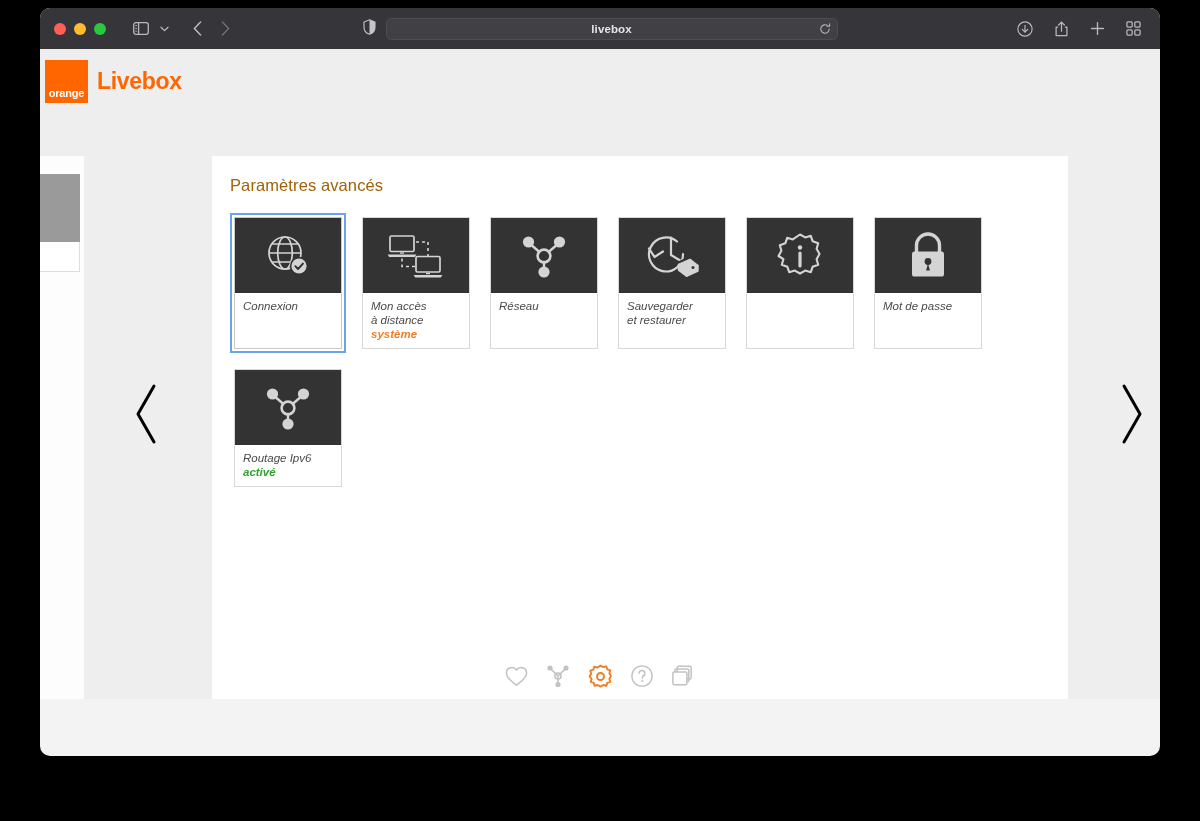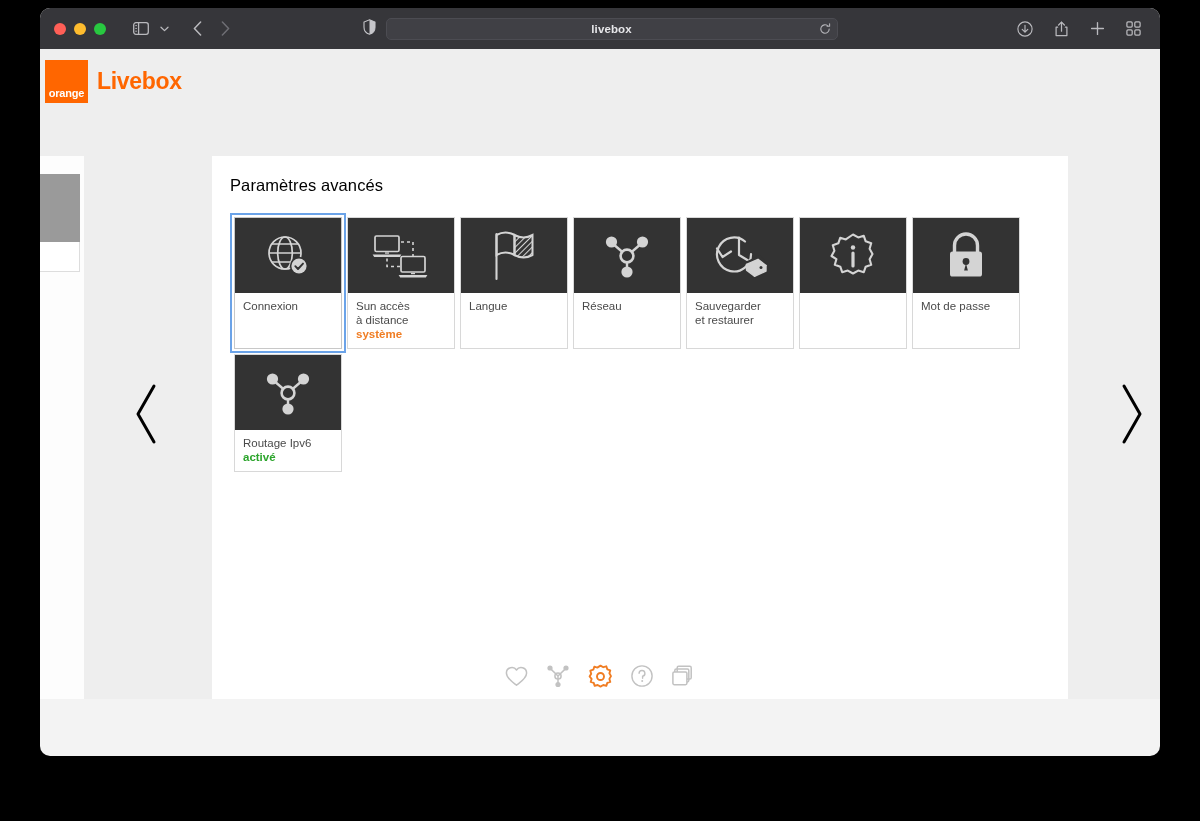--- a/index.html
+++ b/index.html
@@ -114,32 +114,33 @@
   
   #content-panel {
     position: absolute;
     left: 172px; top: 107px;
     width: 856px; height: 622px;
     background: #fff;
   }
   #page-title {
     margin: 20px 0 0 18px;
     font-size: 16.5px;
-    color: #000000;
+    color: #a16207;
     font-weight: normal;
     letter-spacing: .1px;
   }
 
   
   #tile-grid {
     margin: 22px 0 0 22px;
     display: flex;
     flex-wrap: wrap;
-    gap: 5px;
+    gap: 20px;
     width: 812px;
+    font-style: italic;
   }
   .tile {
     width: 108px;
     background: #fff;
     border: 1px solid #d8d8d8;
     display: flex;
     flex-direction: column;
   }
   .tile.selected {
     outline: 2px solid #6ba3e8;
@@ -334,36 +335,21 @@
       <rect x="3" y="3" width="24" height="15.5" rx="1.4" stroke="#d4d4d4" stroke-width="1.7"></rect>
       <path d="M0.6 21.5h28.8l-1.6 2.4H2.2z" fill="#d4d4d4"></path>
       <rect x="13" y="19.4" width="4" height="1.3" fill="#d4d4d4"></rect>
       <rect x="29" y="23.5" width="24" height="15.5" rx="1.4" stroke="#d4d4d4" stroke-width="1.7"></rect>
       <path d="M26.6 42h28.8l-1.6 2.4H28.2z" fill="#d4d4d4"></path>
       <rect x="39" y="39.9" width="4" height="1.3" fill="#d4d4d4"></rect>
       <path d="M29 9h12v16" stroke="#d4d4d4" stroke-width="1.6" stroke-dasharray="3 3" fill="none"></path>
       <path d="M15 25.5v8h14" stroke="#d4d4d4" stroke-width="1.6" stroke-dasharray="3 3" fill="none"></path>
     </svg>
             </div>
-            <div class="tile-label"><span>Sun accès</span><br><span>à distance</span><span class="tile-status status-off"> système</span></div>
-          </div>
-          <div class="tile">
-            <div class="tile-icon">
-              <svg width="46" height="50" viewBox="0 0 46 50" fill="none">
-      <defs>
-        <pattern id="hatch" width="4" height="4" patternUnits="userSpaceOnUse" patternTransform="rotate(45)">
-          <line x1="0" y1="0" x2="0" y2="4" stroke="#d4d4d4" stroke-width="2.1"></line>
-        </pattern>
-      </defs>
-      <line x1="5.5" y1="3" x2="5.5" y2="48" stroke="#d4d4d4" stroke-width="2.1" stroke-linecap="round"></line>
-      <path d="M5.5 4c6-3.2 12-3.2 18 0v20c-6-3.2-12-3.2-18 0z" stroke="#d4d4d4" stroke-width="2" fill="none"></path>
-      <path d="M23.5 4c6 3.2 12 3.2 18 0v20c-6 3.2-12 3.2-18 0z" fill="url(#hatch)" stroke="#d4d4d4" stroke-width="2"></path>
-    </svg>
-            </div>
-            <div class="tile-label"><span>Langue</span></div>
+            <div class="tile-label"><span>Mon accès</span><br><span>à distance</span><span class="tile-status status-off"> système</span></div>
           </div>
           <div class="tile">
             <div class="tile-icon">
               <svg width="50" height="50" viewBox="0 0 50 50" fill="none">
       <line x1="25" y1="25" x2="10" y2="12" stroke="#d4d4d4" stroke-width="2.4"></line>
       <line x1="25" y1="25" x2="40" y2="12" stroke="#d4d4d4" stroke-width="2.4"></line>
       <line x1="25" y1="25" x2="25" y2="40" stroke="#d4d4d4" stroke-width="2.4"></line>
       <circle cx="25" cy="25" r="6.4" fill="#333" stroke="#d4d4d4" stroke-width="2.6"></circle>
       <circle cx="9.5" cy="11" r="5.6" fill="#d4d4d4"></circle>
       <circle cx="40.5" cy="11" r="5.6" fill="#d4d4d4"></circle>

